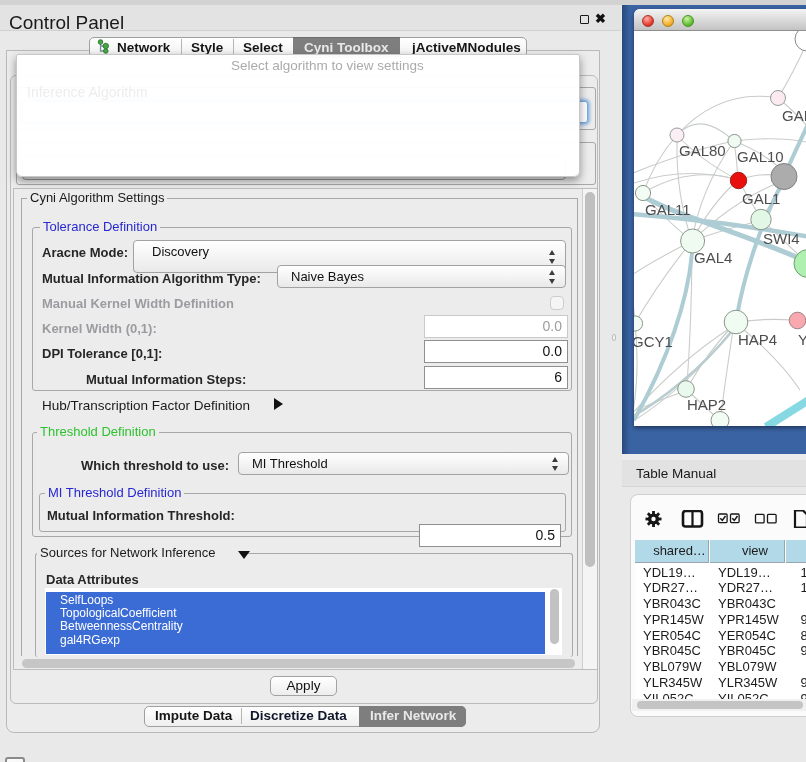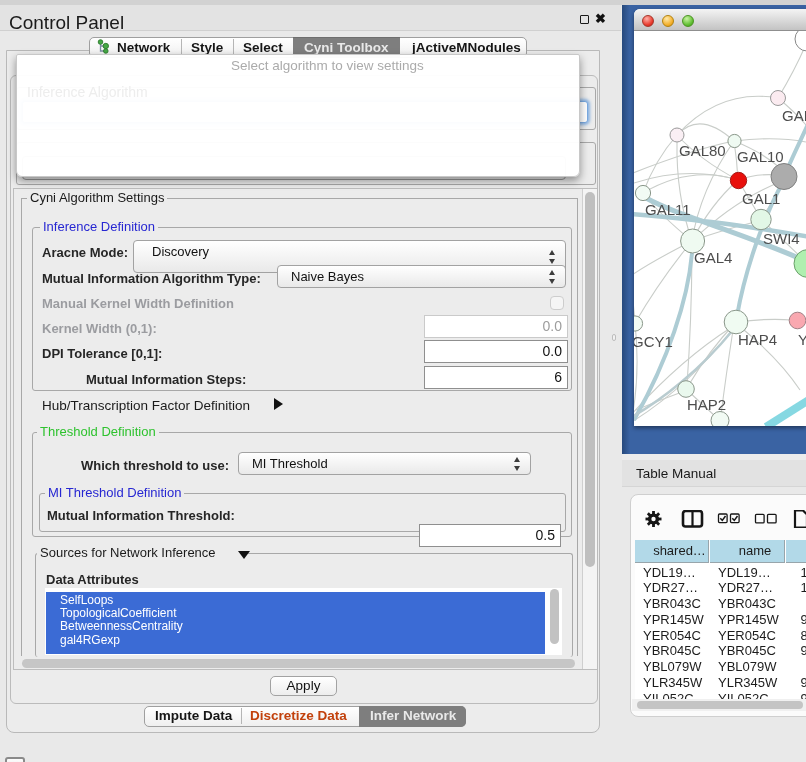--- a/index.html
+++ b/index.html
@@ -61,21 +61,21 @@
 <div class="abs" style="left:582px;top:189px;width:15px;height:480px;background:#f4f4f4;border-left:1px solid #cfcfcf;"></div>
 <div class="scrthumb" style="left:584.5px;top:192px;width:10px;height:375px;"></div>
 
 <div class="scrthumb" style="left:22px;top:659px;width:553px;height:9px;background:#c6c6c6;"></div>
 
 <div class="gb" style="left:21px;top:198px;width:557px;height:458px;border-radius:0;border-bottom:none;"></div>
 <div class="gbt" style="left:27px;top:191px;color:#1a1a1a;">Cyni Algorithm Settings</div>
 
 <div class="gb" style="left:32px;top:227px;width:540px;height:164px;">
 </div>
-<div class="gbt" style="left:40px;top:220px;color:#2727d2;">Inference Definition</div>
+<div class="gbt" style="left:40px;top:220px;color:#2727d2;">Tolerance Definition</div>
 
 <div class="blbl" style="left:42px;top:245px;">Aracne Mode:</div>
 <div class="combo" style="left:133px;top:240px;width:433px;height:33px;">
       <span class="tx">Discovery</span>
       <span class="arr">
         <b></b>
         <i></i>
       </span>
     </div>
 
@@ -100,21 +100,21 @@
 <div class="blbl" style="left:42px;top:372px;padding-left:44px;">Mutual Information Steps:</div>
 <div class="field" style="left:424px;top:366px;width:144px;height:23px;line-height:21px;">6</div>
 
 <div class="nlbl" style="left:42px;top:398px;font-size:13.5px;">Hub/Transcription Factor Definition</div>
 <div class="abs" style="left:274px;top:398px;width:0;height:0;border-top:6.5px solid transparent;border-bottom:6.5px solid transparent;border-left:9px solid #111;"></div>
 
 <div class="gb" style="left:32px;top:432px;width:540px;height:105px;"></div>
 <div class="gbt" style="left:37px;top:425px;color:#2ec22e;">Threshold Definition</div>
 
 <div class="blbl" style="left:81px;top:458px;">Which threshold to use:</div>
-<div class="combo" style="left:238px;top:452px;width:293px;height:23px;">
+<div class="combo" style="left:238px;top:452px;width:331px;height:23px;">
       <span class="tx" style="left:13px;">MI Threshold</span>
       <span class="arr">
         <b></b>
         <i></i>
       </span>
     </div>
 
 <div class="gb" style="left:38.5px;top:493px;width:527px;height:39px;"></div>
 <div class="gbt" style="left:45px;top:486px;color:#2727d2;">MI Threshold Definition</div>
 <div class="blbl" style="left:47px;top:508px;">Mutual Information Threshold:</div>
@@ -129,21 +129,21 @@
 <div class="abs" style="left:46px;top:591.5px;width:499px;height:62.5px;background:#3b6bd5;"></div>
 <div class="abs" style="left:60px;top:593.5px;font-size:12px;color:#fff;line-height:13.4px;">SelfLoops<br>TopologicalCoefficient<br>BetweennessCentrality<br>gal4RGexp</div>
 <div class="scrthumb" style="left:549.5px;top:588.5px;width:9px;height:55px;background:#c2c2c2;"></div>
 
 <div class="abs" style="left:270px;top:676px;width:67px;height:19.5px;background:linear-gradient(#fff,#ededed);border:1px solid #a2a2a2;border-radius:5px;text-align:center;font-size:13.5px;color:#111;line-height:18px;">Apply</div>
 
 <div class="abs" style="left:144px;top:705.5px;width:322px;height:21px;background:linear-gradient(#ffffff,#efefef);border:1px solid #9f9f9f;border-radius:5px;"></div>
 <div class="abs" style="left:241px;top:708px;width:1px;height:16px;background:#b5b5b5;"></div>
 <div class="abs" style="left:359px;top:705.5px;width:107px;height:21px;background:#7e7e7e;border-radius:0 5px 5px 0;"></div>
 <div class="abs" style="left:155px;top:708px;font-size:13.5px;font-weight:700;color:#161616;">Impute Data</div>
-<div class="abs" style="left:250px;top:708px;font-size:13.5px;font-weight:600;color:#c2410c;">Discretize Data</div>
+<div class="abs" style="left:250px;top:708px;font-size:13.5px;font-weight:600;color:#0f172a;">Discretize Data</div>
 <div class="abs" style="left:370px;top:708px;font-size:13.5px;font-weight:600;color:#e9e9e9;">Infer Network</div>
 
 <div class="abs" style="left:5px;top:757px;width:20px;height:12px;background:linear-gradient(#fdfdfd,#ececec);border:2px solid #8a8a8a;border-radius:3px;"></div>
 
 <div class="abs" style="left:16px;top:53.5px;width:564px;height:123px;background:rgba(255,255,255,0.97);border:1px solid #c8c8c8;border-radius:2px 2px 6px 6px;box-shadow:0 4px 9px rgba(0,0,0,0.4);"></div>
 <div class="abs" style="left:196px;top:58px;font-size:13.5px;color:#ababab;margin-left:35px;">Select algorithm to view settings</div>
 <div class="abs" style="left:27px;top:84px;font-size:14px;color:#ededed;">Inference Algorithm</div>
 
 <div class="abs" style="left:612px;top:334px;width:4px;height:7px;border:1px solid #bdbdbd;border-radius:2px;background:#f2f2f2;"></div>
 
@@ -263,21 +263,21 @@
   <path d="M75.3,8.2 l2,2.2 l3.2,-4.4" stroke-width="1.5"></path>
   <path d="M87.3,8.2 l2,2.2 l3.2,-4.4" stroke-width="1.5"></path>
   <rect x="110.5" y="4.3" width="8.6" height="8.6" rx="1"></rect>
   <rect x="122.5" y="4.3" width="8.6" height="8.6" rx="1"></rect>
   <path d="M150,0.5 h8 l4,4 v13 h-12 z" stroke-width="2.2"></path>
  </g>
 </svg>
 
 <div class="abs" style="left:634.5px;top:539.5px;width:171.5px;height:159px;overflow:hidden;background:#fff;font-size:13px;color:#1c1c1c;">
  <div style="position:absolute;left:0;top:0;width:74px;height:23px;background:#b2d9e8;border-right:1px solid #98a5ab;border-bottom:1px solid #98a5ab;text-align:center;line-height:22px;text-indent:17px;">shared…</div>
- <div style="position:absolute;left:75px;top:0;width:75px;height:23px;background:#b2d9e8;border-right:1px solid #98a5ab;border-bottom:1px solid #98a5ab;text-align:center;line-height:22px;text-indent:17px;">name</div>
+ <div style="position:absolute;left:75px;top:0;width:75px;height:23px;background:#b2d9e8;border-right:1px solid #98a5ab;border-bottom:1px solid #98a5ab;text-align:center;line-height:22px;text-indent:17px;">view</div>
  <div style="position:absolute;left:151px;top:0;width:60px;height:23px;background:#b2d9e8;border-bottom:1px solid #98a5ab;text-align:center;line-height:22px;">A</div>
  <div style="position:absolute;left:8.5px;top:25px;line-height:15.8px;">YDL19…<br>YDR27…<br>YBR043C<br>YPR145W<br>YER054C<br>YBR045C<br>YBL079W<br>YLR345W<br>YIL052C</div>
  <div style="position:absolute;left:83.5px;top:25px;line-height:15.8px;">YDL19…<br>YDR27…<br>YBR043C<br>YPR145W<br>YER054C<br>YBR045C<br>YBL079W<br>YLR345W<br>YIL052C</div>
  <div style="position:absolute;left:166px;top:25px;line-height:15.8px;">13<br>12<br><br>9.<br>8.<br>9.<br><br>9.<br>9.</div>
 </div>
 <div class="abs" style="left:632px;top:699px;width:174px;height:12px;background:#f0f0f0;"></div>
 <div class="scrthumb" style="left:636.5px;top:700.5px;width:166px;height:8px;background:#c4c4c4;"></div>
 
 </div>
 </body></html>

